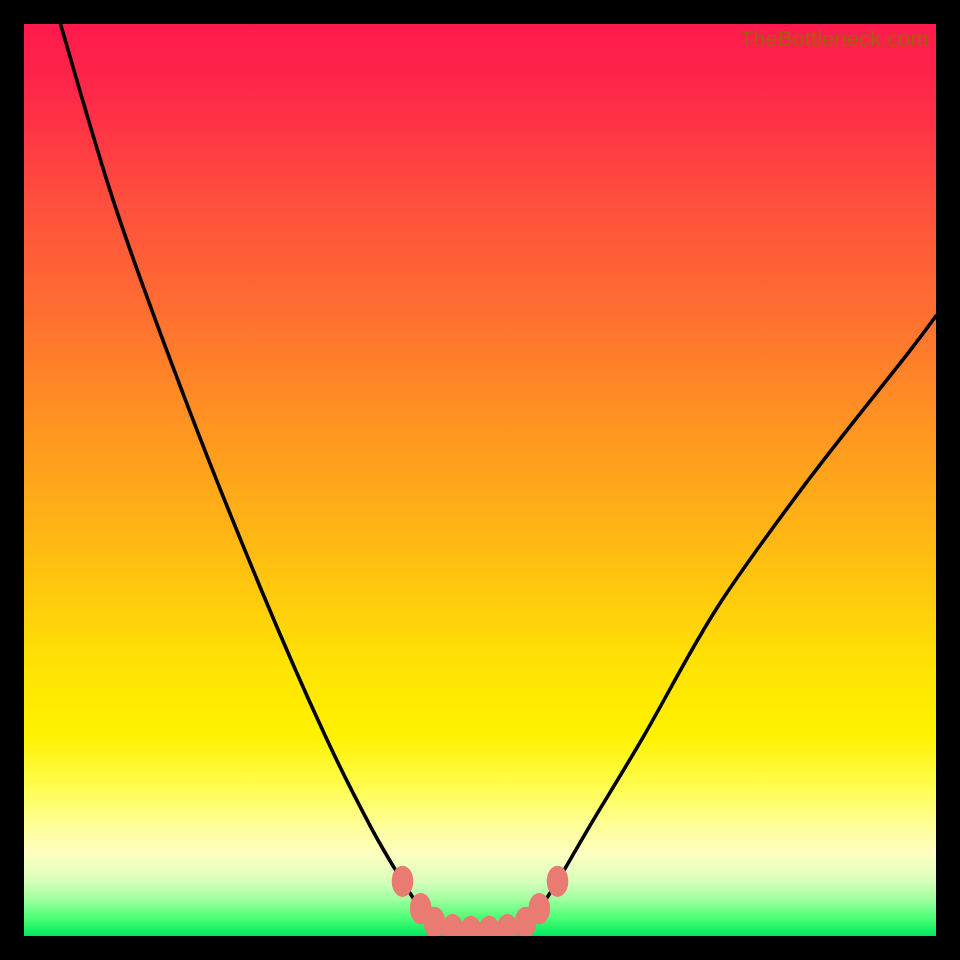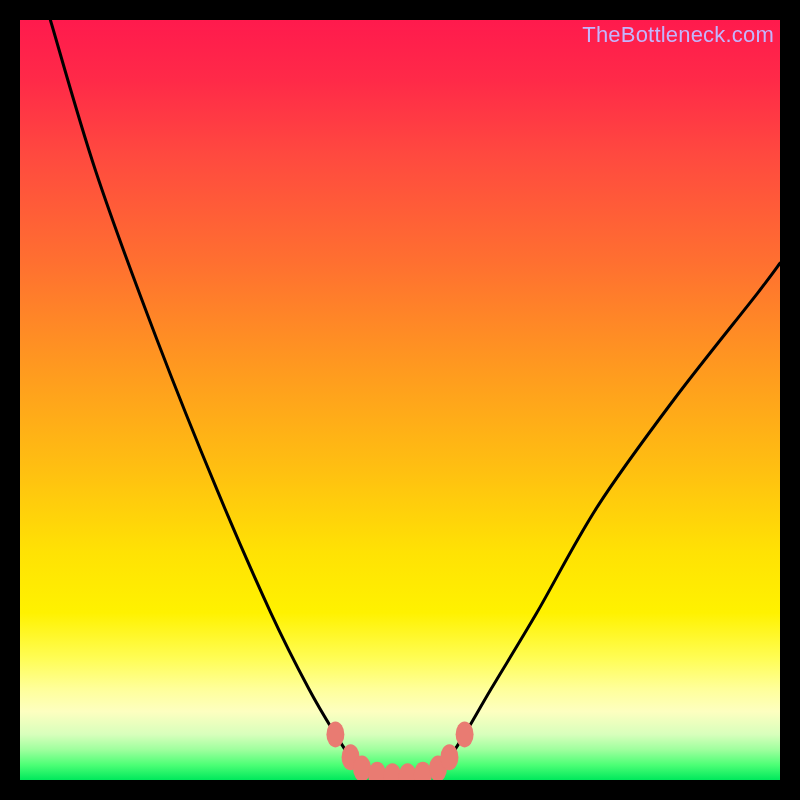--- a/index.html
+++ b/index.html
@@ -41,22 +41,22 @@
       #d8ffbc 94%,
       #9fff9e 96%,
       #4dff76 98%,
       #00e85c 100%
     );
   }
   .watermark {
     position: absolute;
     top: 2px;
     right: 6px;
-    color: #c4b5fd;
-    font-size: 22px;
+    color: #a16207;
+    font-size: 18px;
     letter-spacing: 0.2px;
     font-weight: 500;
     z-index: 10;
   }
   svg.curve {
     position: absolute;
     left: 0;
     top: 0;
     width: 760px;
     height: 760px;

